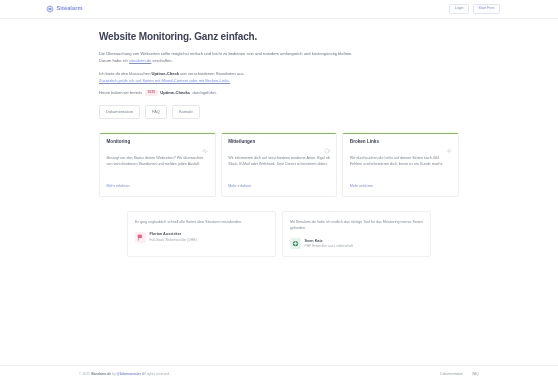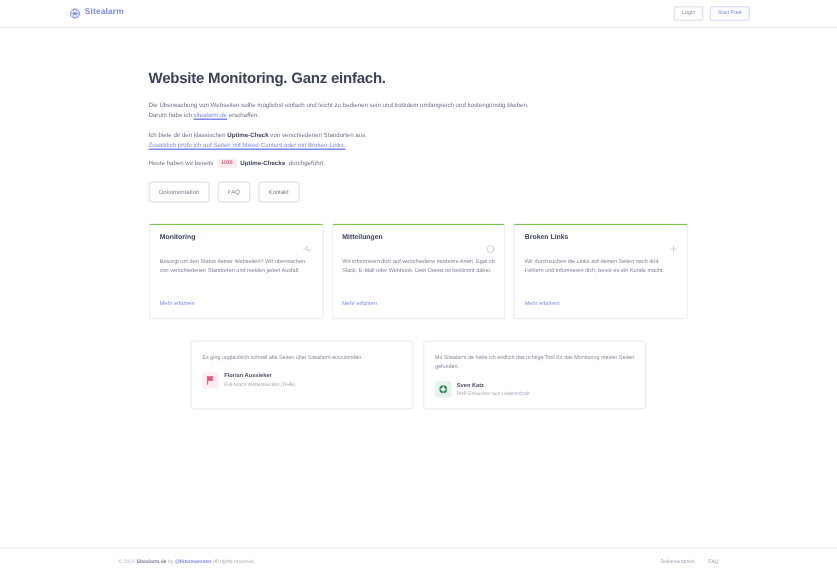--- a/index.html
+++ b/index.html
@@ -60,21 +60,21 @@
 
   
   .page {
     flex: 1 1 auto;
     background: #ffffff;
     padding-top: 12px;
     overflow: hidden;
   }
   .container {
     width: 360px;
-    margin: 16px auto;
+    margin: 0 auto;
   }
 
   .hero-title {
     font-size: 10px;
     font-weight: bold;
     color: #3c4257;
     letter-spacing: -0.15px;
     margin-bottom: 7px;
     line-height: 1.15;
   }

